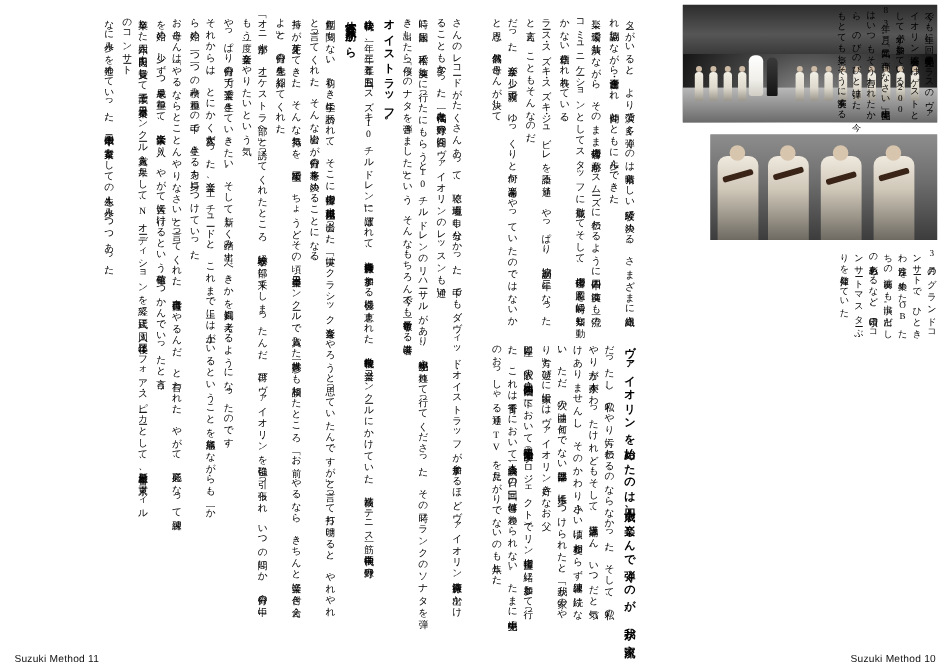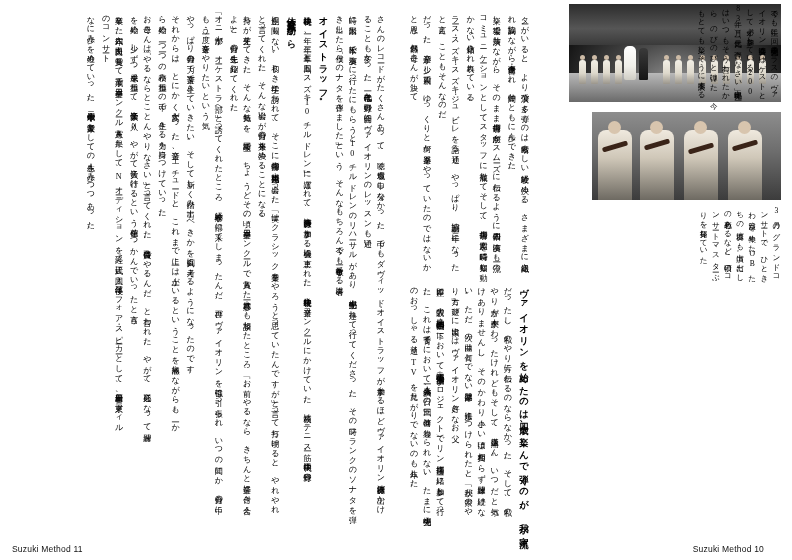--- a/index.html
+++ b/index.html
@@ -78,21 +78,21 @@
 
   .footer {
     position: absolute;
     bottom: 6px;
     font-family: "Liberation Sans", sans-serif;
     font-size: 8.5px;
     letter-spacing: 0.2px;
     color: #111;
   }
   .footer-left { left: 12px; }
-  .footer-right { right: 28px; text-align: right; }
+  .footer-right { right: 12px; text-align: right; }
 
   
   #stage-photo {
     position: absolute;
     left: 173px;
     top: 4px;
     width: 212px;
     height: 98px;
     background: radial-gradient(ellipse at 50% 85%, #9a9a9a 0%, #4b4b4b 38%, #161616 78%);
   }

